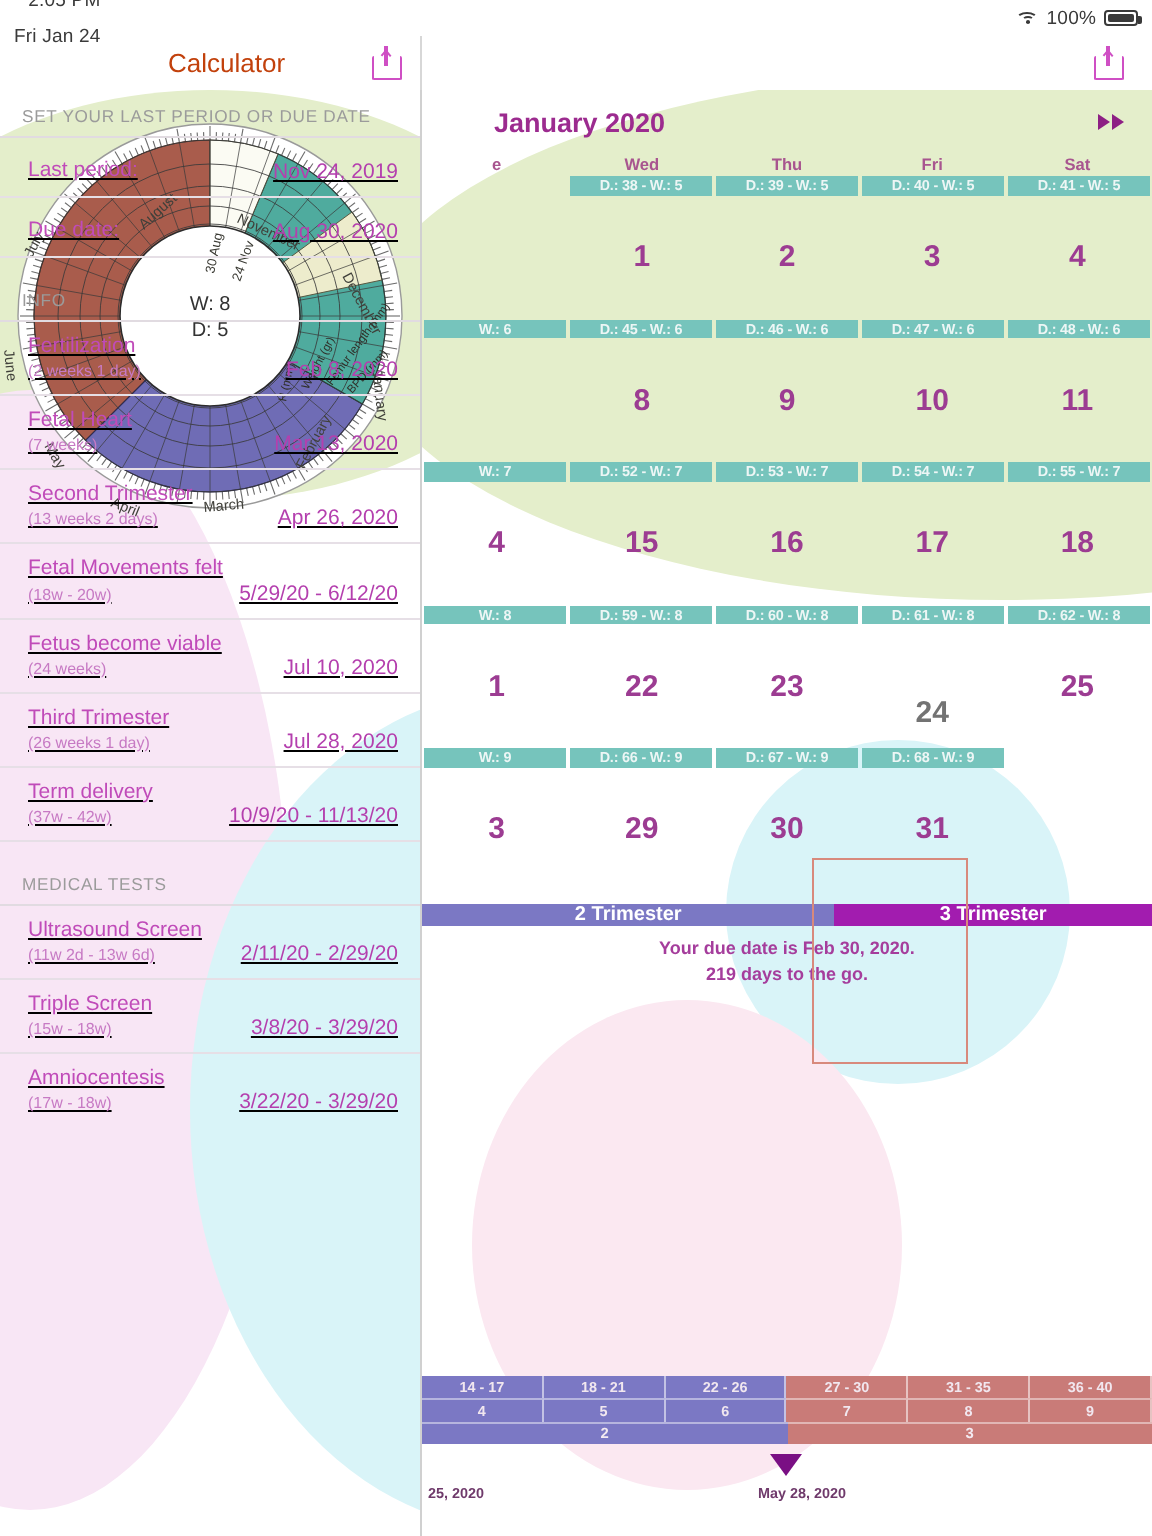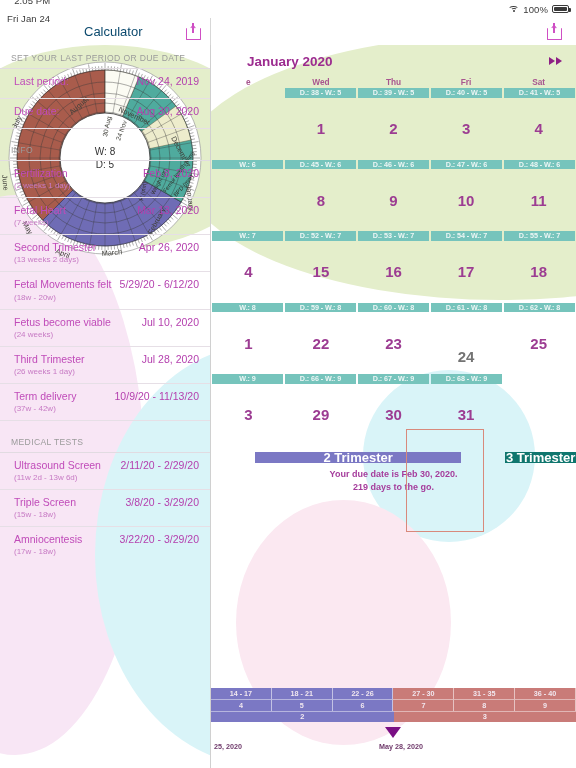--- a/index.html
+++ b/index.html
@@ -35,21 +35,21 @@
   .batt span { position:absolute; left:1px; top:1px; bottom:1px; background:#3a3a3a; border-radius:1px; }
 
   
   .navbar {
     position:absolute; top:18px; left:0; width:576px; height:27px;
     background:#fff; z-index:55;
   }
   .nav-left { position:absolute; left:0; top:0; width:210px; height:27px; }
   .nav-right { position:absolute; left:211px; top:0; width:365px; height:27px; }
   .nav-title {
-    position:absolute; left:84px; top:6px; font-size:13px; color:#0c4a6e; font-weight:400;
+    position:absolute; left:84px; top:6px; font-size:13px; color:#c2410c; font-weight:400;
   }
   .share-ic { position:absolute; width:15px; height:17px; }
   .share-ic .box {
     position:absolute; left:0; bottom:0; width:15px; height:12px;
     border:1.3px solid #cf4fc4; border-top:none; border-radius:1px;
   }
   .share-ic .arr {
     position:absolute; left:6.4px; top:0px; width:1.4px; height:10px; background:#cf4fc4;
   }
   .share-ic .arr::before, .share-ic .arr::after {
@@ -74,23 +74,24 @@
 
   .wheel-wrap {
     position:absolute; left:0; top:0; width:210px; height:222px; z-index:3;
   }
   .sect-hd {
     position:relative; z-index:5; font-size:8.6px; color:#9b9b9b; letter-spacing:0.35px;
     padding:8px 0 5px 11px; text-transform:uppercase;
   }
   .list { position:relative; z-index:5; }
   .row {
-    position:relative; display:flex; align-items:flex-start; justify-content:space-between;
+    position:relative; display:flex; align-items:flex-end; justify-content:space-between;
     padding:6px 11px 6px 14px; min-height:30px;
     border-top:1px solid #e6dfe6;
+    text-decoration:underline;
   }
   .row.first { border-top:1px solid #e1dbe1; }
   .row .lbl { font-size:10.5px; color:#c04bb9; line-height:1.25; }
   .row .sub { font-size:8px; color:#c77ac4; display:block; margin-top:1px; }
   .row .val { font-size:10.5px; color:#b43fae; white-space:nowrap; }
   .gap { height:9px; border-top:1px solid #e6dfe6; position:relative; z-index:5;}
 
   
   .right {
     position:absolute; left:211px; top:45px; width:365px; height:723px;
@@ -123,23 +124,23 @@
   .num {
     flex:1 1 0; text-align:center; font-size:15px; color:#9c3c92; position:relative;
   }
   .num.today { color:#737373;margin-top:26px; }
   .today-box {
     position:absolute; border:1px solid #d8897c; z-index:6; pointer-events:none;
   }
 
   
   .tri-row { display:flex; position:relative; z-index:5; margin-top:6px; height:11px; }
-  .tri { font-size:13px; color:#fff; display:flex; align-items:center; justify-content:center;margin-left:44px; }
+  .tri { font-size:10px; color:#fff; display:flex; align-items:center; justify-content:center; }
   .tri.t2 { background:#7b78c4; }
-  .tri.t3 { background:#0f766e; }
+  .tri.t3 { background:#a21caf; }
 
   .due-note {
     position:relative; z-index:5; text-align:center; color:#a53d9c; font-size:9px;
     line-height:13px; padding-top:5px;
   }
 
   
   .timeline { position:absolute; left:0; bottom:46px; width:365px; z-index:8; }
   .tl-row { display:flex; height:11.5px; }
   .tl-c {

